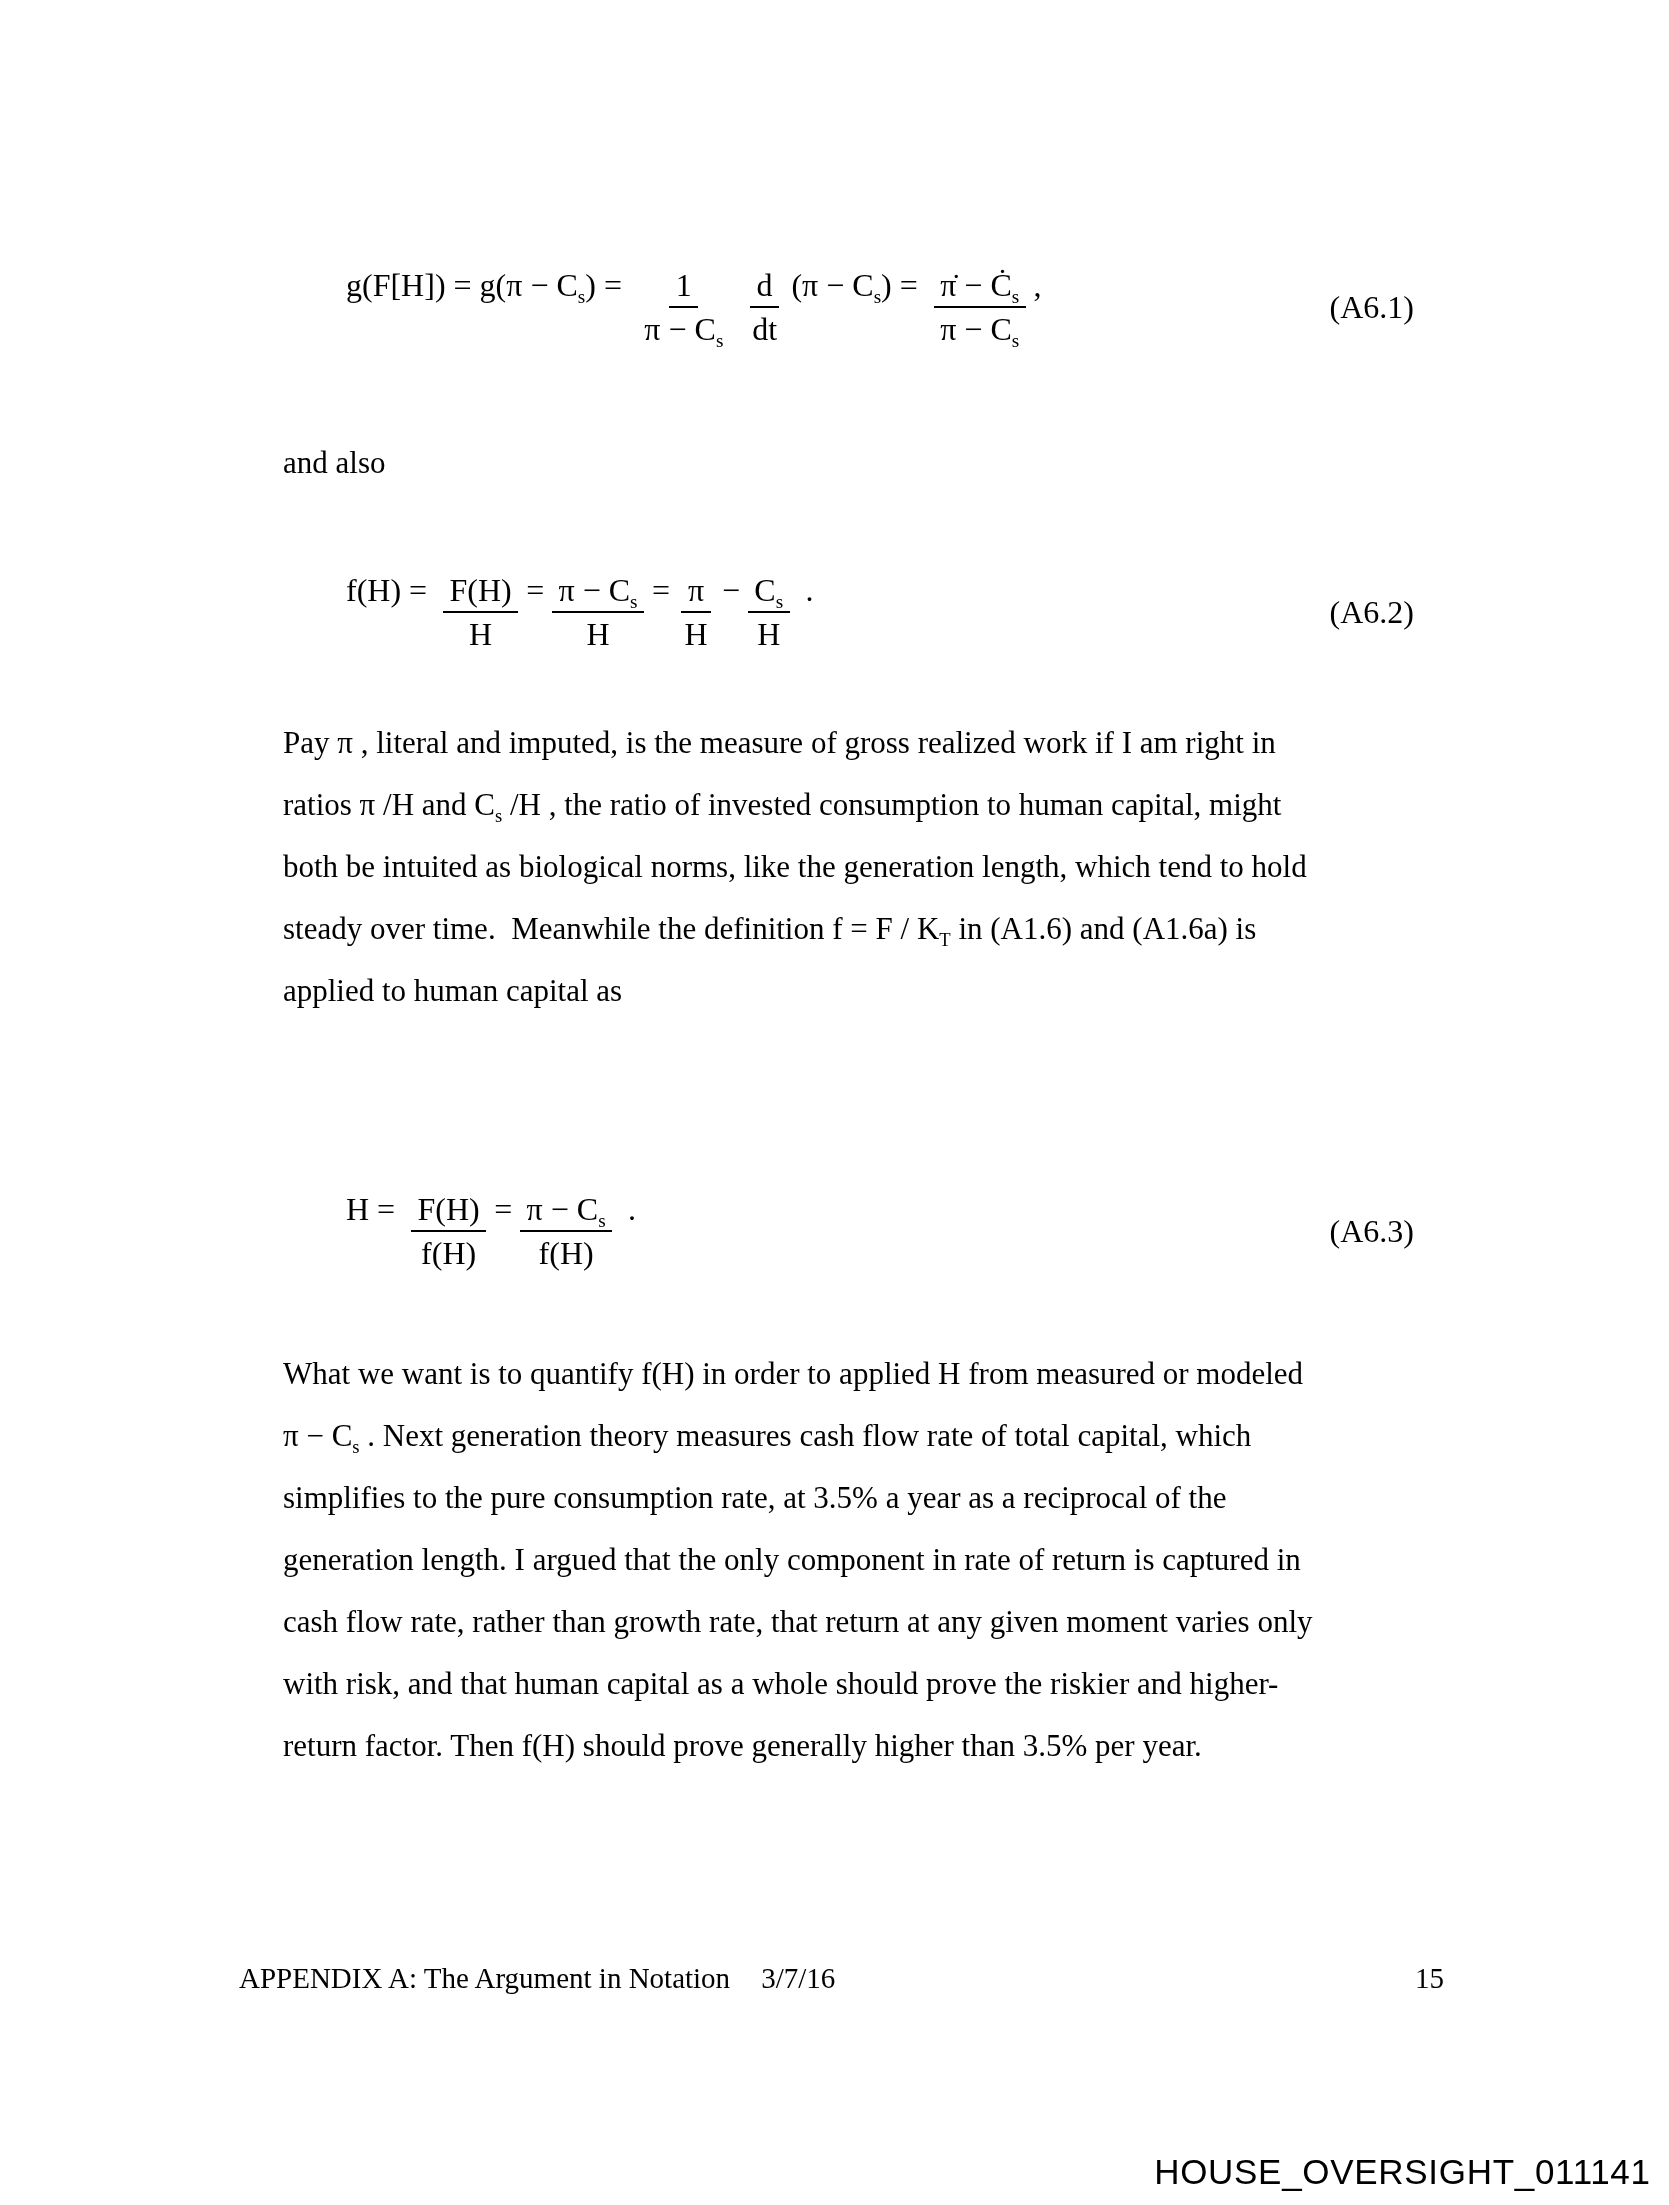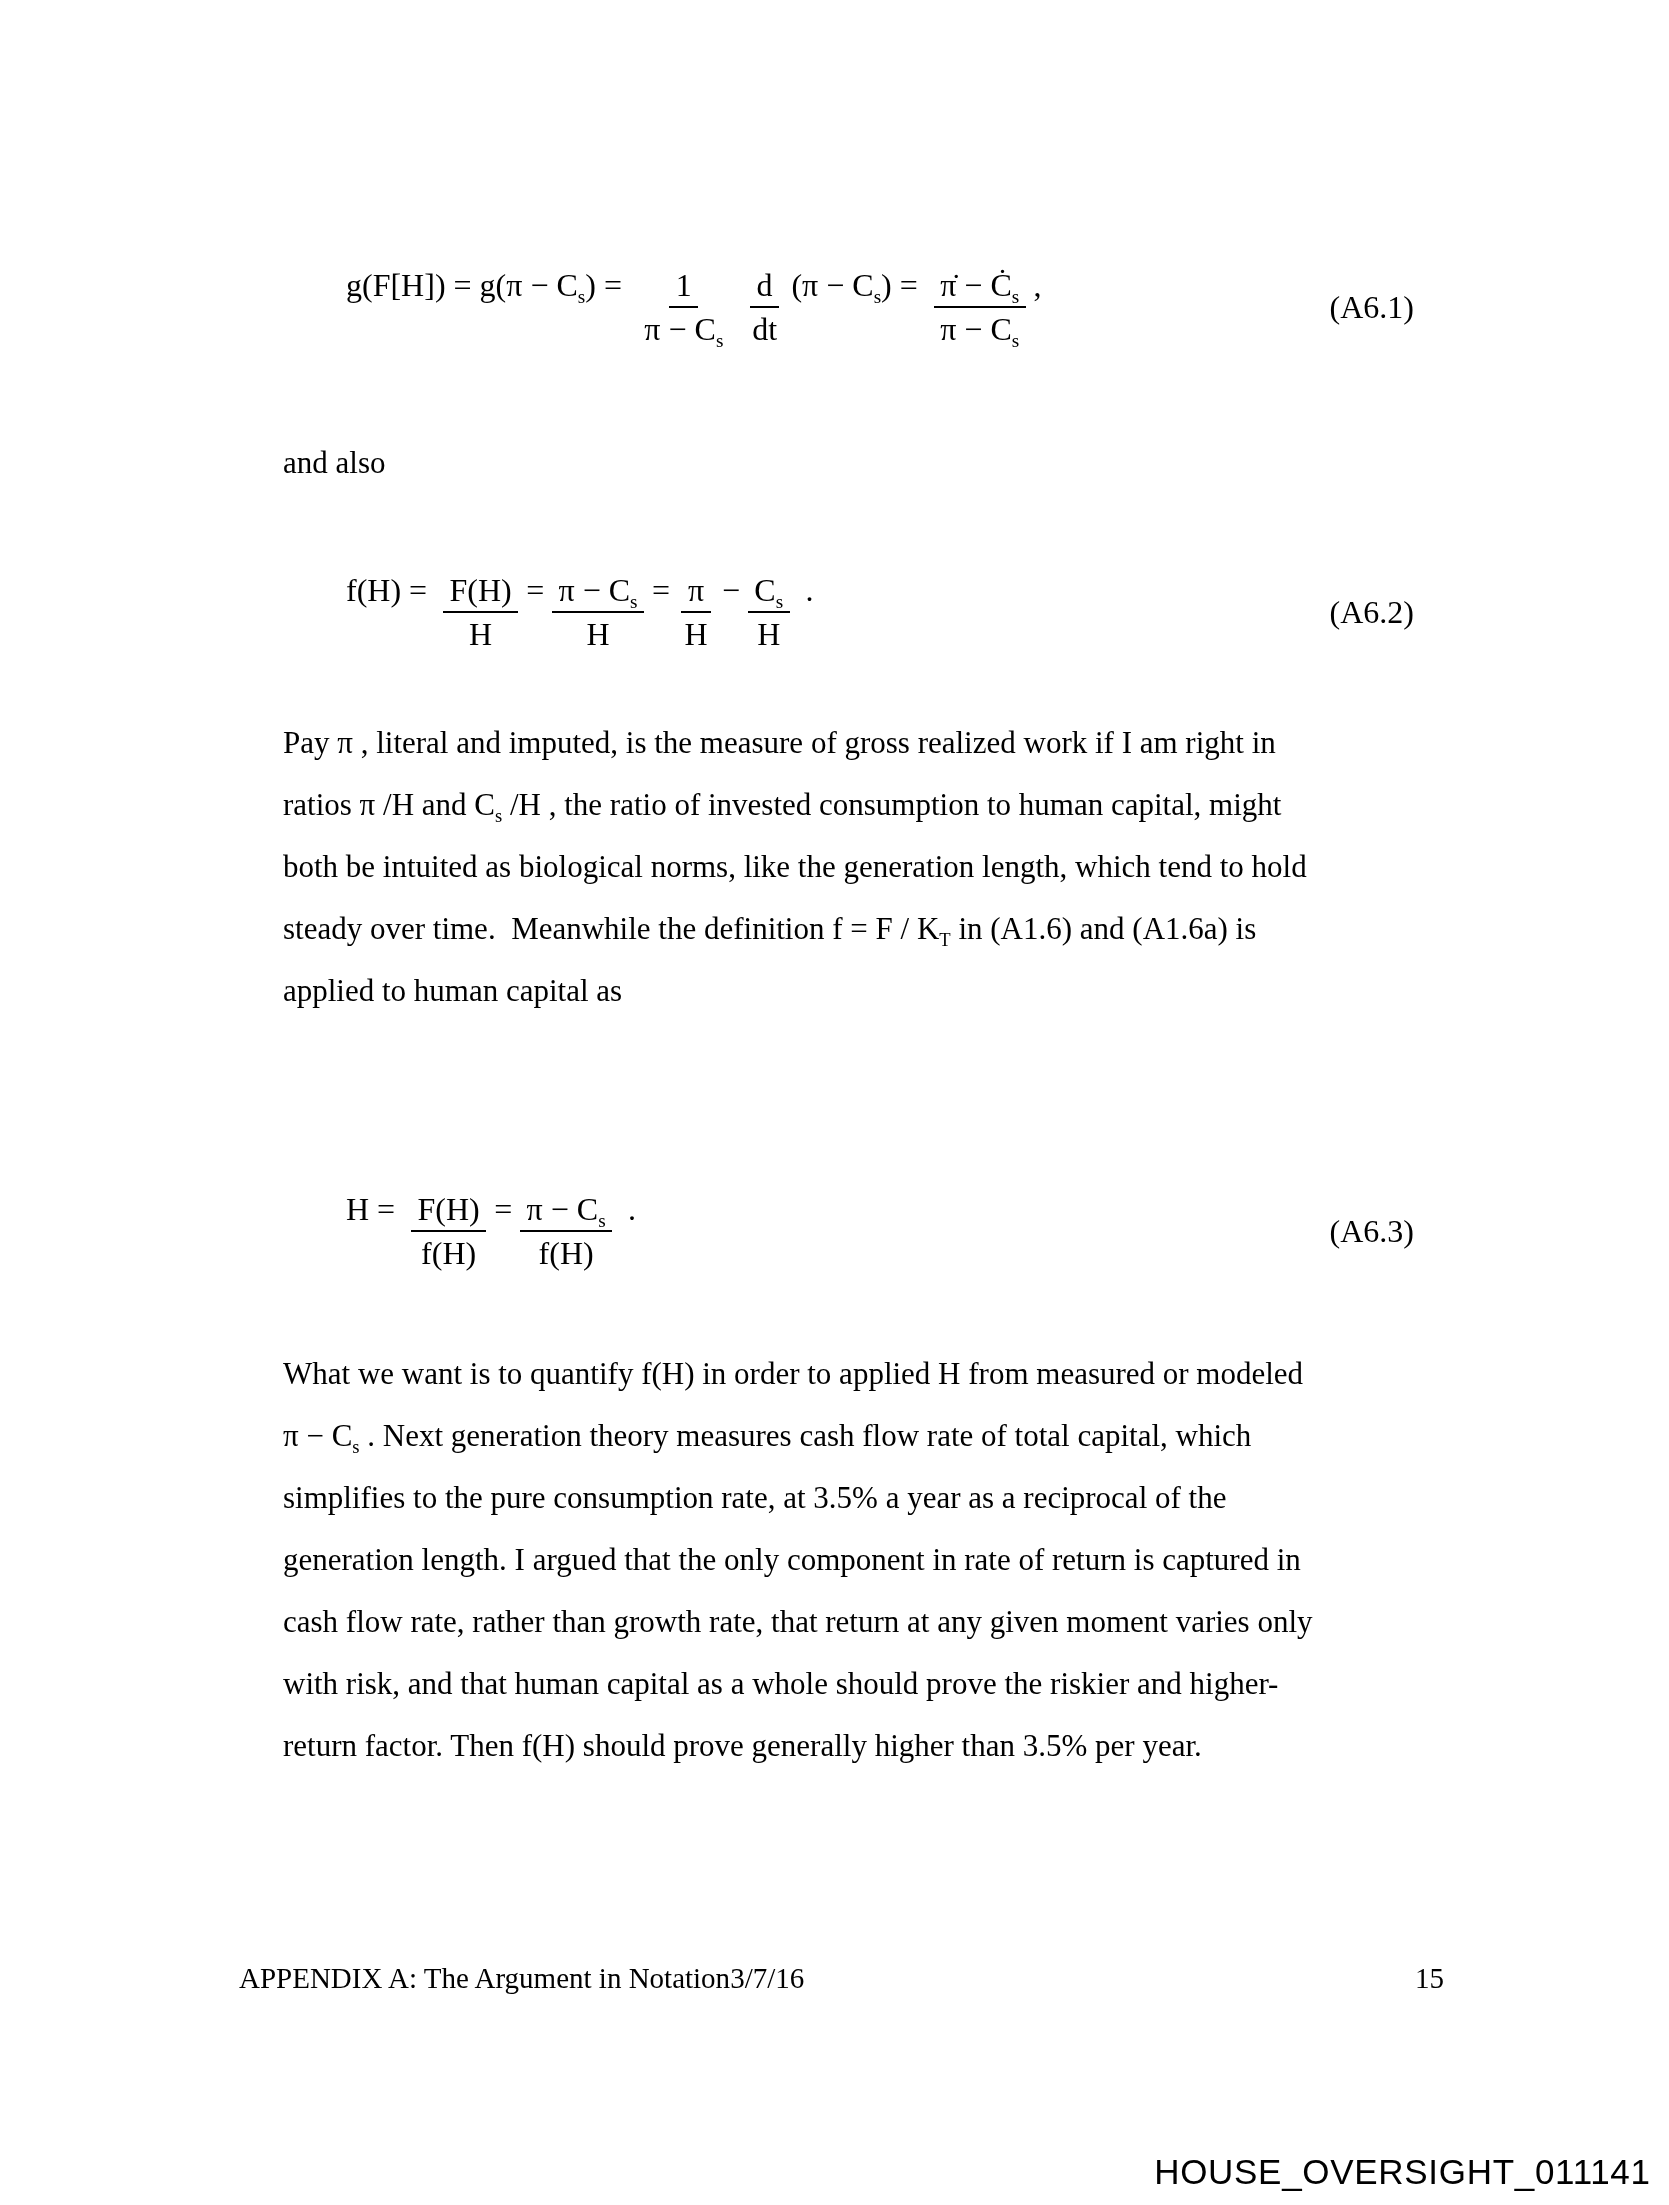--- a/index.html
+++ b/index.html
@@ -43,21 +43,21 @@
   .and-also { top:432px; }
   .para1 { top:712px; }
   .para2 { top:1343px; }
   .para3 { top:1828px; }
 
   
   .footer {
     position:absolute; top:1962px; left:239px; right:225px;
     font-size:29px; display:flex; align-items:baseline;
   }
-  .footer .date { }
+  .footer .date { margin-left:31px; }
   .footer .page-num { margin-left:auto;text-align:center; }
 
   
   .watermark {
     position:absolute; top:2152px; right:18.3px;
     font-family:"Liberation Sans", sans-serif;
     font-size:35px; letter-spacing:0.7px;
   }
 </style>
 </head>

